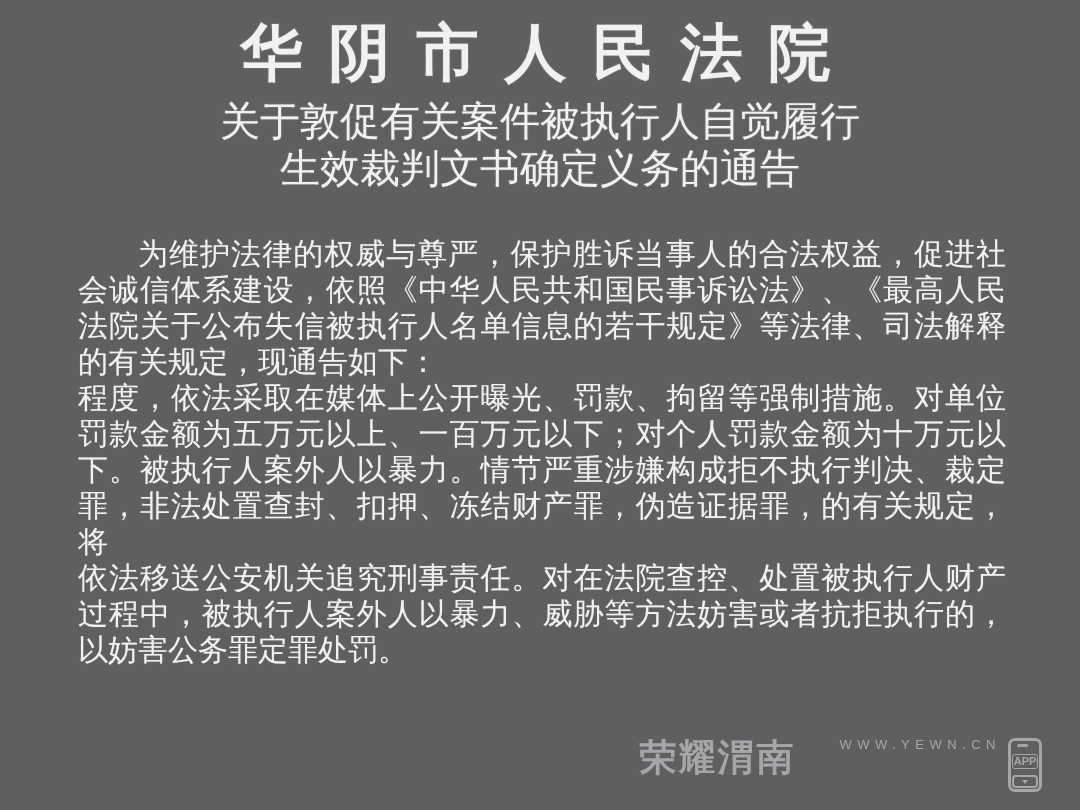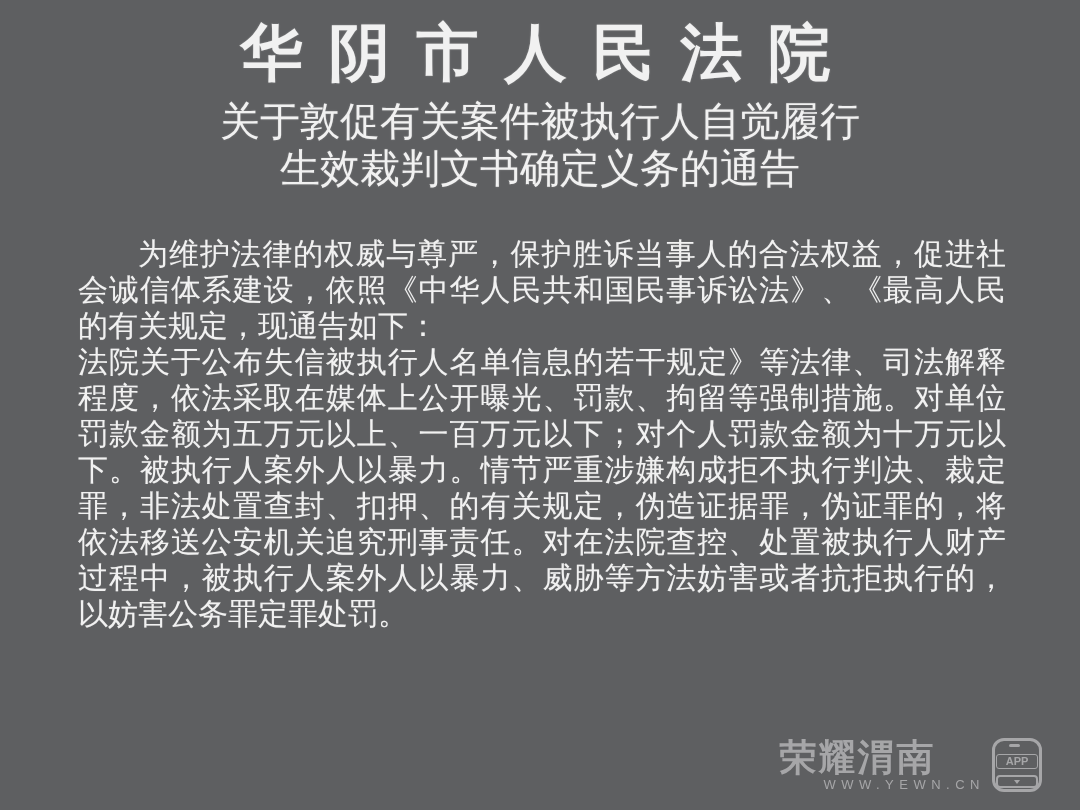--- a/index.html
+++ b/index.html
@@ -57,37 +57,36 @@
   
   .watermark{
     position:absolute;
     right:38px;bottom:18px;
     display:flex;align-items:stretch;
     color:var(--wm);
     font-family:"Liberation Sans","DejaVu Sans",sans-serif;
     user-select:none;
   }
   .wm-left{
-    display:flex;flex-direction:column;justify-content:space-between;
+    display:flex;flex-direction:row;justify-content:space-between;
     padding-right:7px;
   }
   .wm-brand{
     font-size:37px;line-height:39px;font-weight:700;letter-spacing:2px;white-space:nowrap;
   }
   .wm-url{
     font-size:13px;line-height:14px;font-weight:400;letter-spacing:5.5px;white-space:nowrap;margin-left:44px;
   }
   .wm-phone{
     position:relative;
     width:28px;height:48px;
     border:3px solid var(--wm);
-    border-radius:12px;
+    border-radius:7px;
     flex:none;
     align-self:flex-end;
-    padding-left:16px;
   }
   .wm-speaker{
     position:absolute;top:3px;left:50%;
     width:11px;height:3px;margin-left:-8px;
     background:var(--wm);border-radius:2px;
   }
   .wm-app{
     position:absolute;top:13px;left:1px;right:1px;
     font-size:11px;line-height:13px;font-weight:700;
     text-align:center;
@@ -115,26 +114,26 @@
   <h1 class="court-name">华阴市人民法院</h1>
 
   <div class="notice-title">
     <div>关于敦促有关案件被执行人自觉履行</div>
     <div>生效裁判文书确定义务的通告</div>
   </div>
 
   <div class="notice-body">
       <div class="line fill indent-para">为维护法律的权威与尊严，保护胜诉当事人的合法权益，促进社</div>
       <div class="line fill">会诚信体系建设，依照《中华人民共和国民事诉讼法》、《最高人民</div>
+      <div class="line fill">法院关于公布失信被执行人名单信息的若干规定》等法律、司法解释</div>
       <div class="line">的有关规定，现通告如下：</div>
-      <div class="line fill">法院关于公布失信被执行人名单信息的若干规定》等法律、司法解释</div>
       <div class="line fill">程度，依法采取在媒体上公开曝光、罚款、拘留等强制措施。对单位</div>
       <div class="line fill">罚款金额为五万元以上、一百万元以下；对个人罚款金额为十万元以</div>
       <div class="line fill">下。被执行人案外人以暴力。情节严重涉嫌构成拒不执行判决、裁定</div>
-      <div class="line fill">罪，非法处置查封、扣押、的有关规定，伪造证据罪，伪证罪的，将</div>
+      <div class="line fill">罪，非法处置查封、扣押、冻结财产罪，伪造证据罪，的有关规定，将</div>
       <div class="line fill">依法移送公安机关追究刑事责任。对在法院查控、处置被执行人财产</div>
       <div class="line fill">过程中，被执行人案外人以暴力、威胁等方法妨害或者抗拒执行的，</div>
       <div class="line">以妨害公务罪定罪处罚。</div>
     </div>
 
   <div class="watermark">
     <div class="wm-left">
       <div class="wm-brand">荣耀渭南</div>
       <div class="wm-url">WWW.YEWN.CN</div>
     </div>

